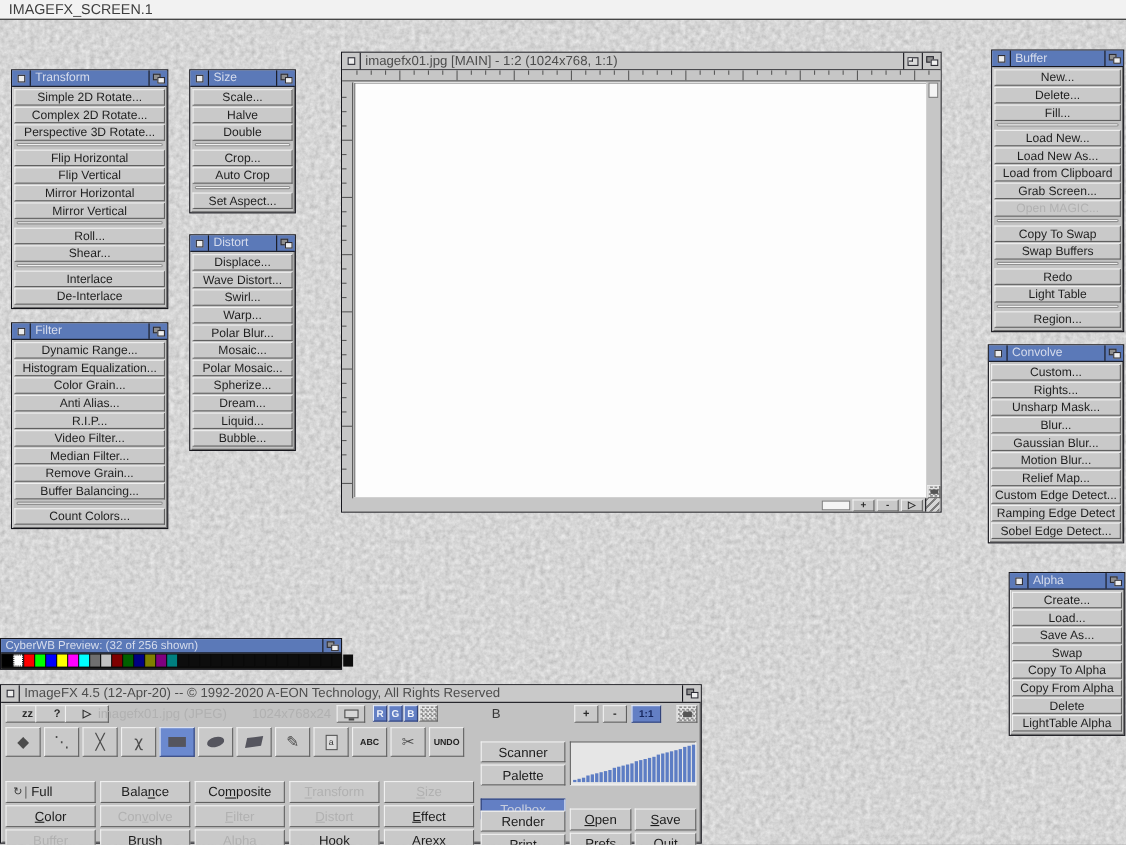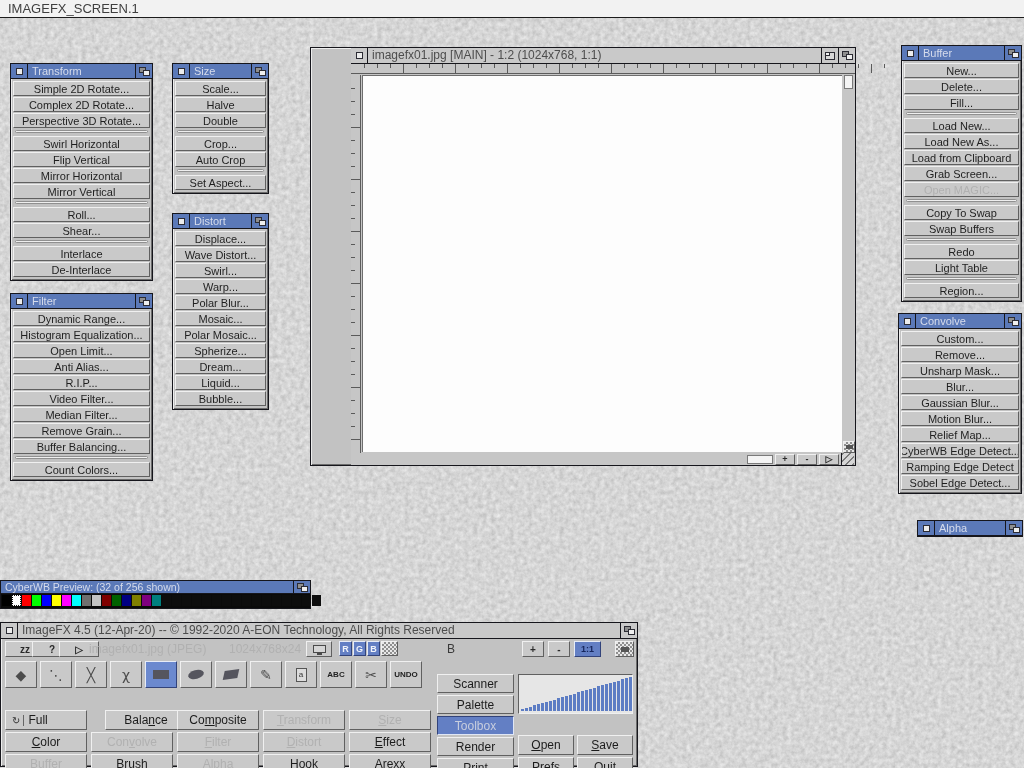--- a/index.html
+++ b/index.html
@@ -114,21 +114,21 @@
           <i></i>
           <i></i>
         </span>
       </span>
   </div>
   <div class="pbody">
       <div class="pbtn">Simple 2D Rotate...</div>
       <div class="pbtn">Complex 2D Rotate...</div>
       <div class="pbtn">Perspective 3D Rotate...</div>
       <div class="psep"></div>
-      <div class="pbtn">Swirl Horizontal</div>
+      <div class="pbtn">Flip Horizontal</div>
       <div class="pbtn">Flip Vertical</div>
       <div class="pbtn">Mirror Horizontal</div>
       <div class="pbtn">Mirror Vertical</div>
       <div class="psep"></div>
       <div class="pbtn">Roll...</div>
       <div class="pbtn">Shear...</div>
       <div class="psep"></div>
       <div class="pbtn">Interlace</div>
       <div class="pbtn">De-Interlace</div>
     </div>
@@ -196,21 +196,21 @@
     <span class="gad gad-right">
         <span class="dg">
           <i></i>
           <i></i>
         </span>
       </span>
   </div>
   <div class="pbody">
       <div class="pbtn">Dynamic Range...</div>
       <div class="pbtn">Histogram Equalization...</div>
-      <div class="pbtn">Open Limit...</div>
+      <div class="pbtn">Color Grain...</div>
       <div class="pbtn">Anti Alias...</div>
       <div class="pbtn">R.I.P...</div>
       <div class="pbtn">Video Filter...</div>
       <div class="pbtn">Median Filter...</div>
       <div class="pbtn">Remove Grain...</div>
       <div class="pbtn">Buffer Balancing...</div>
       <div class="psep"></div>
       <div class="pbtn">Count Colors...</div>
     </div>
 </div>
@@ -257,48 +257,58 @@
     <span class="title">Convolve</span>
     <span class="gad gad-right">
         <span class="dg">
           <i></i>
           <i></i>
         </span>
       </span>
   </div>
   <div class="pbody">
       <div class="pbtn">Custom...</div>
-      <div class="pbtn">Remove...</div>
+      <div class="pbtn">Rights...</div>
       <div class="pbtn">Unsharp Mask...</div>
       <div class="pbtn">Blur...</div>
       <div class="pbtn">Gaussian Blur...</div>
       <div class="pbtn">Motion Blur...</div>
       <div class="pbtn">Relief Map...</div>
-      <div class="pbtn">CyberWB Edge Detect...</div>
+      <div class="pbtn">Custom Edge Detect...</div>
       <div class="pbtn">Ramping Edge Detect</div>
       <div class="pbtn">Sobel Edge Detect...</div>
     </div>
 </div>
 
 <div class="win" style="left:917px;top:520px;width:106px;">
   <div class="tbar tbar-blue">
     <span class="gad gad-close">
         <i></i>
       </span>
     <span class="title">Alpha</span>
     <span class="gad gad-right">
         <span class="dg">
           <i></i>
           <i></i>
         </span>
       </span>
   </div>
-</div>
-
-<div class="win" style="left:310px;top:47px;width:546px;height:419px;padding-left:40px;">
+  <div class="pbody">
+      <div class="pbtn">Create...</div>
+      <div class="pbtn">Load...</div>
+      <div class="pbtn">Save As...</div>
+      <div class="pbtn">Swap</div>
+      <div class="pbtn">Copy To Alpha</div>
+      <div class="pbtn">Copy From Alpha</div>
+      <div class="pbtn">Delete</div>
+      <div class="pbtn">LightTable Alpha</div>
+    </div>
+</div>
+
+<div class="win" style="left:310px;top:47px;width:546px;height:419px;">
   <div class="tbar tbar-gray" style="height:16px;">
     <span class="gad gad-close">
         <i></i>
       </span>
     <span class="title" style="font-size:12px;line-height:15px;">imagefx01.jpg [MAIN] - 1:2 (1024x768, 1:1)</span>
     <span class="gad gad-right">
         <span class="zg">
           <i></i>
         </span>
       </span>
@@ -518,21 +528,21 @@
         <div class="tool">
           <span class="glyph-text">UNDO</span>
         </div>
       </div>
 
     <div style="position:absolute;left:4px;top:71px;">
         <div class="gbtn" style="left: 0px; top: 0px; justify-content: flex-start; padding-left: 4px;">
           <span class="cycle-ic">↻</span>
           <span>Full</span>
         </div>
-        <div class="gbtn" style="left: 100px; top: 0px;">
+        <div class="gbtn" style="left: 86px; top: 0px;">
           <span>Bala<u>n</u>ce</span>
         </div>
         <div class="gbtn" style="left: 172px; top: 0px;">
           <span>Co<u>m</u>posite</span>
         </div>
         <div class="gbtn ghost" style="left: 258px; top: 0px;">
           <span><u>T</u>ransform</span>
         </div>
         <div class="gbtn ghost" style="left: 344px; top: 0px;">
           <span><u>S</u>ize</span>
@@ -565,21 +575,21 @@
           <span><u>H</u>ook</span>
         </div>
         <div class="gbtn" style="left: 344px; top: 44px;">
           <span>Arex<u>x</u></span>
         </div>
       </div>
 
     <div>
         <div class="sbtn" style="top: 35px;">Scanner</div>
         <div class="sbtn" style="top: 56px;">Palette</div>
-        <div class="sbtn sbtn-sel" style="top: 77px;">Toolbox</div>
+        <div class="sbtn sbtn-sel" style="top: 87px;">Toolbox</div>
         <div class="sbtn" style="top: 98px;">Render</div>
         <div class="sbtn" style="top: 119px;">Print</div>
       </div>
 
     <div id="ramp">
         <i style="left: 2px; height: 2px;"></i>
         <i style="left: 6px; height: 3px;"></i>
         <i style="left: 10px; height: 4px;"></i>
         <i style="left: 14px; height: 6px;"></i>
         <i style="left: 18px; height: 7px;"></i>

